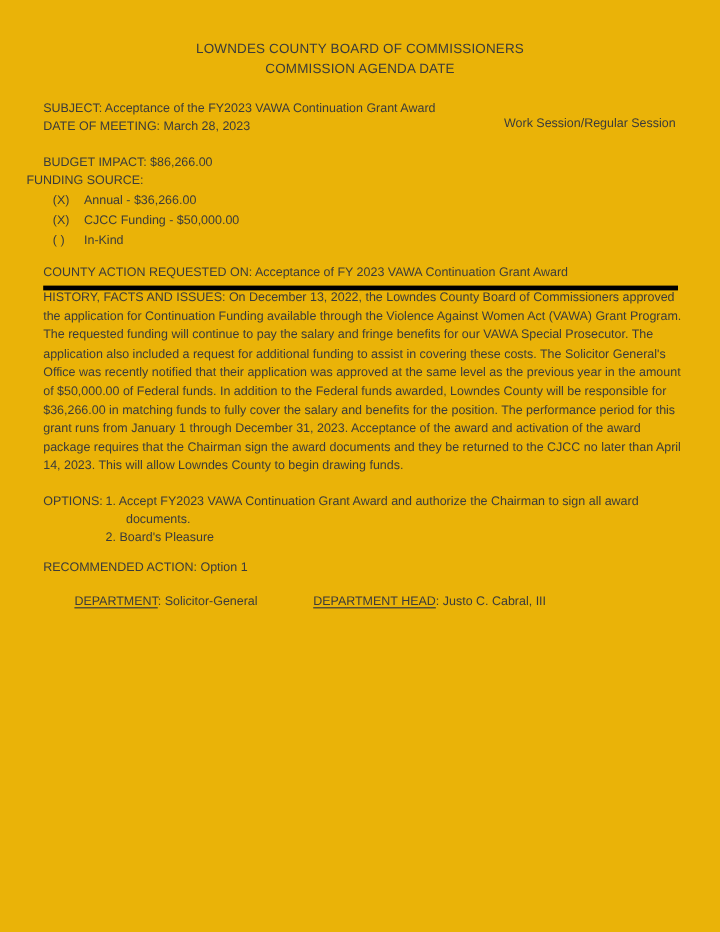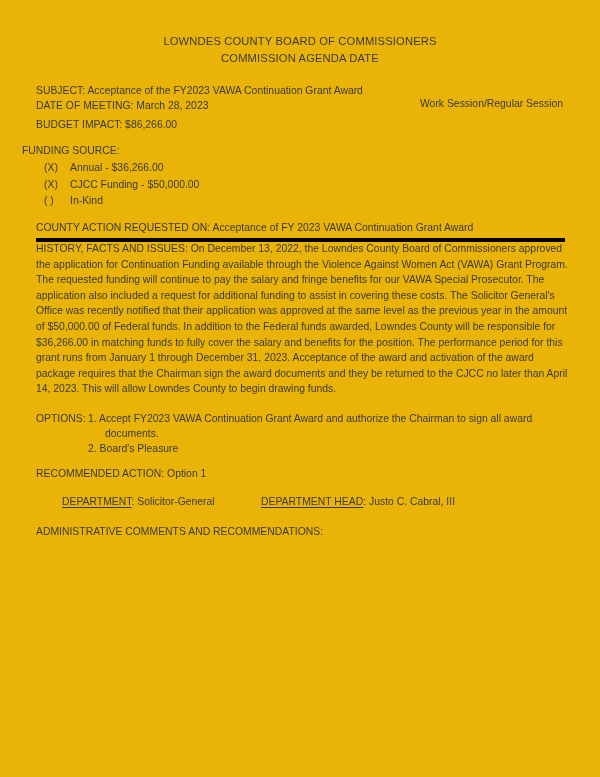--- a/index.html
+++ b/index.html
@@ -61,21 +61,21 @@
     width: 380px;
   }
   .session-note {
     left: 420px;
     top: 96px;
     width: 175px;
   }
 
   .budget-impact {
     left: 36px;
-    top: 117px;
+    top: 128px;
     width: 400px;
   }
   .funding-source-label {
     left: 22px;
     top: 143px;
     width: 400px;
   }
 
   .funding-list {
     position: absolute;
@@ -232,15 +232,14 @@
 
   <div class="tblock dept-row">
     <div class="dept-cell c1">
       <span class="ul-label">DEPARTMENT</span><span>: </span><span>Solicitor-General</span>
     </div>
     <div class="dept-cell c2">
       <span class="ul-label">DEPARTMENT HEAD</span><span>: </span><span>Justo C. Cabral, III</span>
     </div>
   </div>
 
-  <div class="tblock admin-comments">ADMINISTRATIVE COMMENTS AND RECOMMENDATIONS:</div>
 
 </div>
 
 </body></html>

